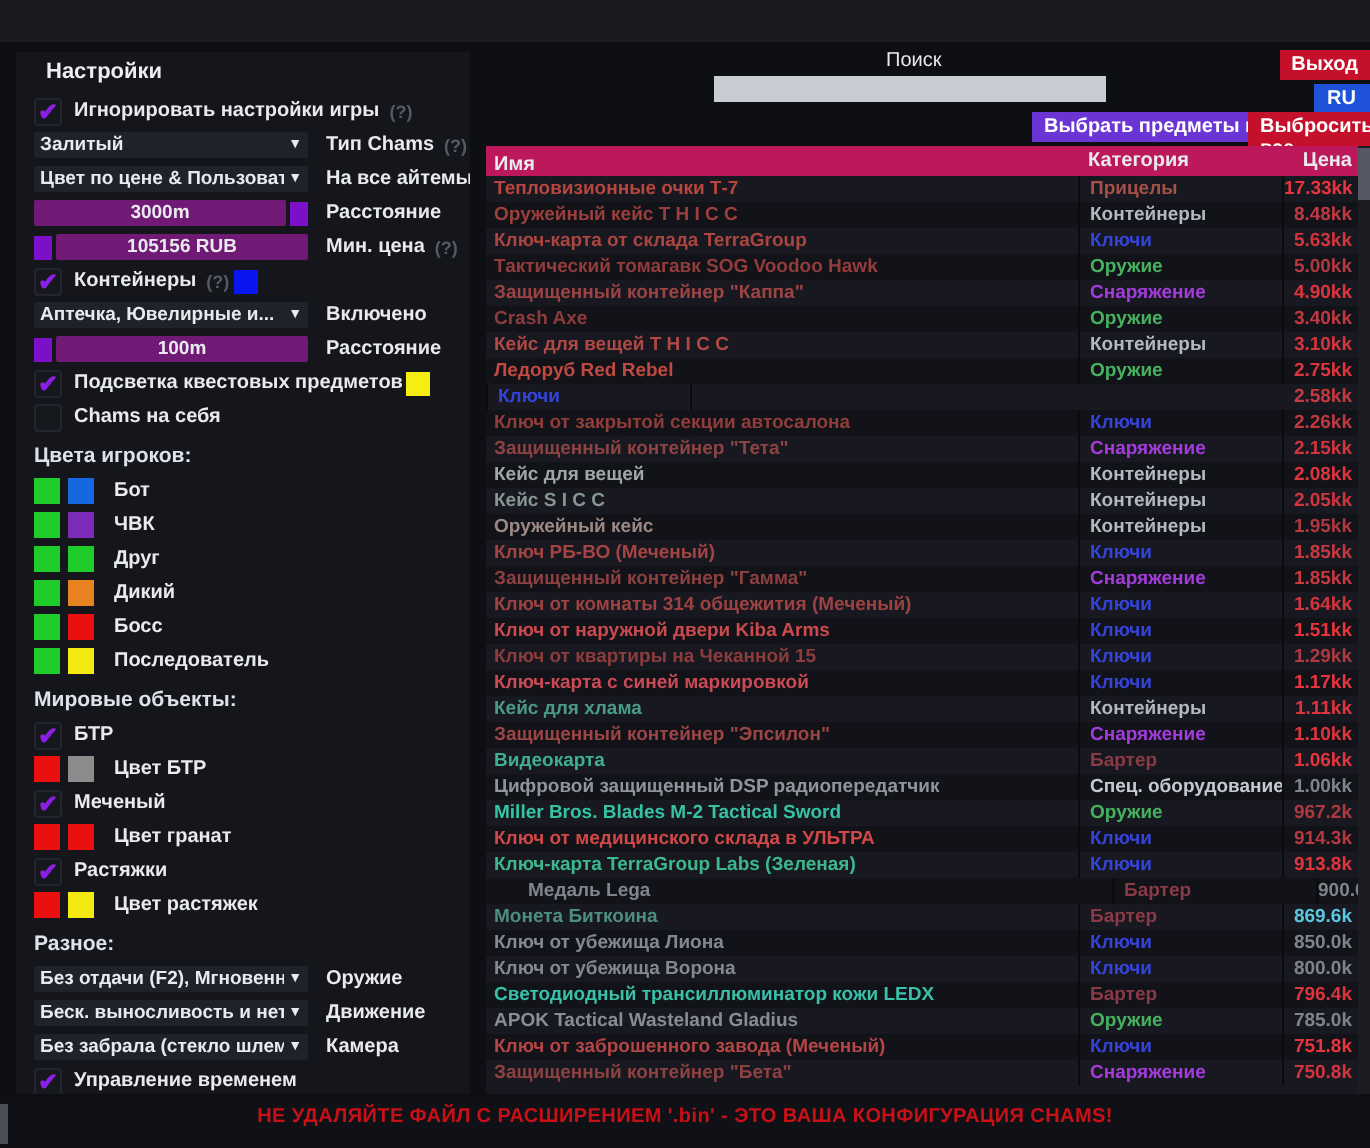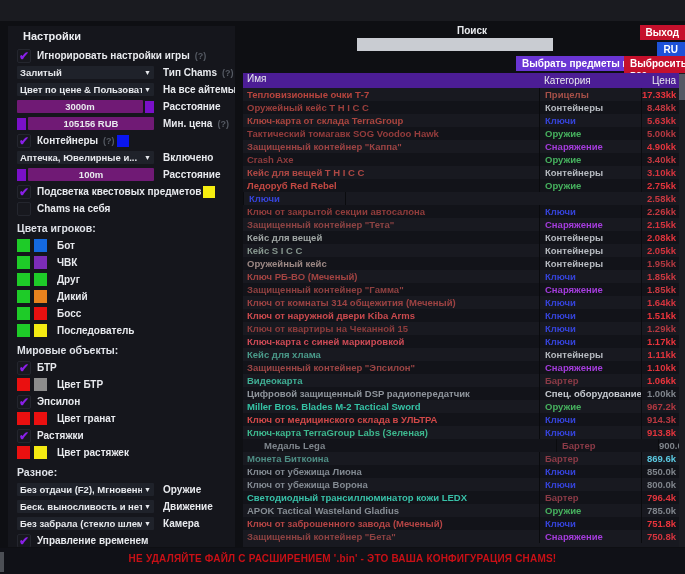--- a/index.html
+++ b/index.html
@@ -31,35 +31,35 @@
   .caret{font-size:7px;color:#e8eaee;margin-left:2px;}
   .inp{flex:1;height:13px;background:#701a75;border-radius:1px;font-size:9.5px;font-weight:700;
       color:#e8eaee;display:flex;align-items:center;justify-content:center;}
   .swatch{width:9px;height:12px;flex:0 0 auto;}
   .swatch.sq{width:12px;height:12px;}
   .swatch.big{width:13px;height:13px;margin-right:4px;}
   .rlabel{margin-left:9px;font-size:10px;font-weight:700;color:#e8eaee;white-space:nowrap;}
   .gap-l{margin-left:2px;}
 
   
-  .search-label{position:absolute;left:457px;top:25px;font-size:10px;font-weight:700;color:#e8eaee;}
+  .search-label{position:absolute;left:443px;top:25px;font-size:10px;font-weight:400;color:#e8eaee;}
   .search-input{position:absolute;left:357px;top:38px;width:196px;height:13px;background:#c9ccd2;
       border:none;outline:none;font-size:10px;padding:0 4px;box-sizing:border-box;}
   .btn{position:absolute;border:none;font-family:inherit;font-size:10px;font-weight:700;color:#fff;
       padding:2px 6px;cursor:pointer;}
   .btn-exit{right:0;top:25px;background:#c5102c;}
   .btn-lang{right:0;top:42px;background:#1e52d8;padding:2px 7px;}
   .btn-kappa{left:516px;top:56px;background:#6a35d4;}
   .btn-discard{left:624px;top:56px;background:#c5102c;width:70px;text-align:left;}
   .loot-header{position:absolute;left:245px;top:58px;font-size:10.5px;font-weight:700;color:#eceef2;margin-top:40px;}
   .loot-header .help{font-size:9px;}
 
   .loot-table{position:absolute;left:243px;top:73px;width:436px;height:474px;overflow:hidden;}
-  .thead{display:flex;height:15px;align-items:flex-start;background:#4c1d95;
-      font-size:10px;font-weight:400;color:#e8eaee;}
+  .thead{display:flex;height:15px;align-items:flex-end;background:#be185d;
+      font-size:10px;font-weight:700;color:#e8eaee;}
   .trow{display:flex;height:13px;align-items:center;font-size:9.5px;font-weight:700;background:#121319;}
   .trow.odd{background:#181920;}
   .c-name{width:296px;padding-left:4px;white-space:nowrap;overflow:hidden;flex:0 0 auto;box-sizing:border-box;}
   .c-cat{width:102px;padding-left:5px;white-space:nowrap;overflow:hidden;flex:0 0 auto;box-sizing:border-box;
       border-left:1px solid #0a0b0e;height:100%;display:flex;align-items:center;}
   .c-price{flex:1;text-align:right;padding-right:3px;white-space:nowrap;
       border-left:1px solid #0a0b0e;height:100%;display:flex;align-items:center;justify-content:flex-end;}
   .thead .c-cat,.thead .c-price{border-left:none;}
   .partial{height:4px;background:#181920;}
   .vscroll{position:absolute;left:679px;top:73px;width:6px;height:474px;background:#1b1c22;}
@@ -189,21 +189,21 @@
       </div>
       <div class="srow">
         <span class="swatch big" style="background: rgb(234, 16, 16);"></span>
         <span class="swatch big" style="background: rgb(140, 140, 140);"></span>
         <span class="slabel">Цвет БТР</span>
       </div>
       <div class="srow">
         <span class="cb">
           <span class="mark">✔</span>
         </span>
-        <span class="slabel">Эпсилон</span>
+        <span class="slabel">Меченый</span>
       </div>
       <div class="srow">
         <span class="swatch big" style="background: rgb(234, 16, 16);"></span>
         <span class="swatch big" style="background: rgb(234, 16, 16);"></span>
         <span class="slabel">Цвет гранат</span>
       </div>
       <div class="srow">
         <span class="cb">
           <span class="mark">✔</span>
         </span>

